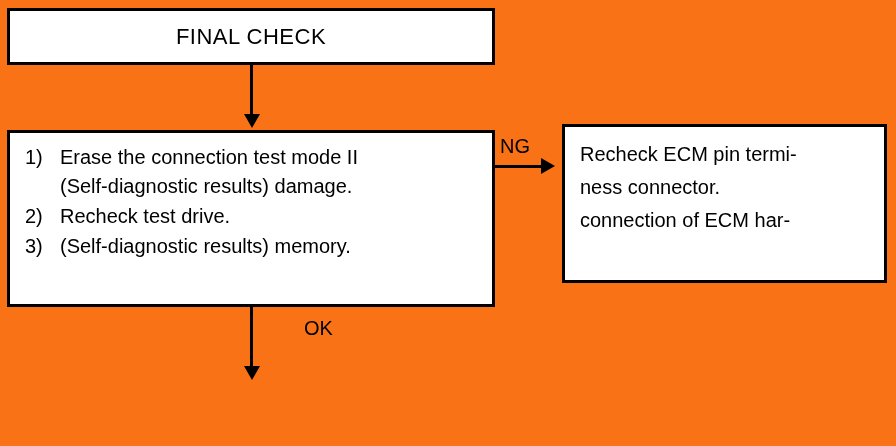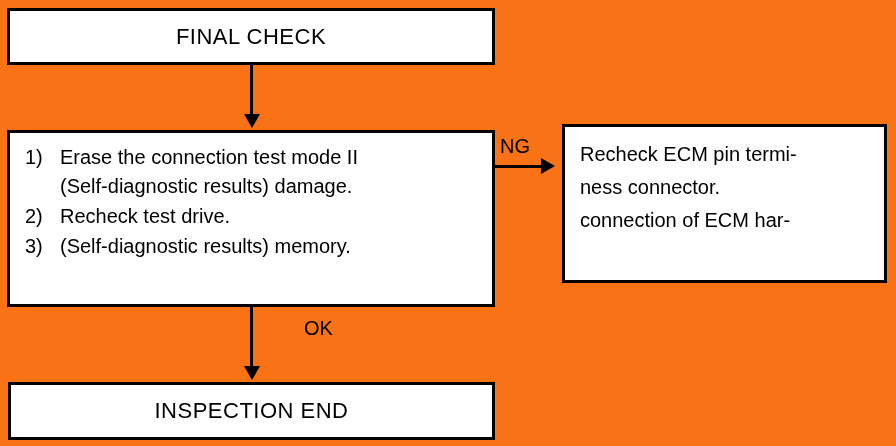--- a/index.html
+++ b/index.html
@@ -210,17 +210,14 @@
       <span class="recheck-line">Recheck ECM pin termi-</span>
       <span class="recheck-line">ness connector.</span>
       <span class="recheck-line">connection of ECM har-</span>
     </div>
   </div>
 
   <div class="conn-line-v" id="conn-steps-to-end-line"></div>
   <div class="arrow-down" id="conn-steps-to-end-head"></div>
   <span class="branch-label" id="label-ok">OK</span>
 
-  <div class="box" id="box-inspection-end">
-    <span class="box-label">INSPECTION END</span>
-  </div>
 
 </div>
 
 </body></html>

